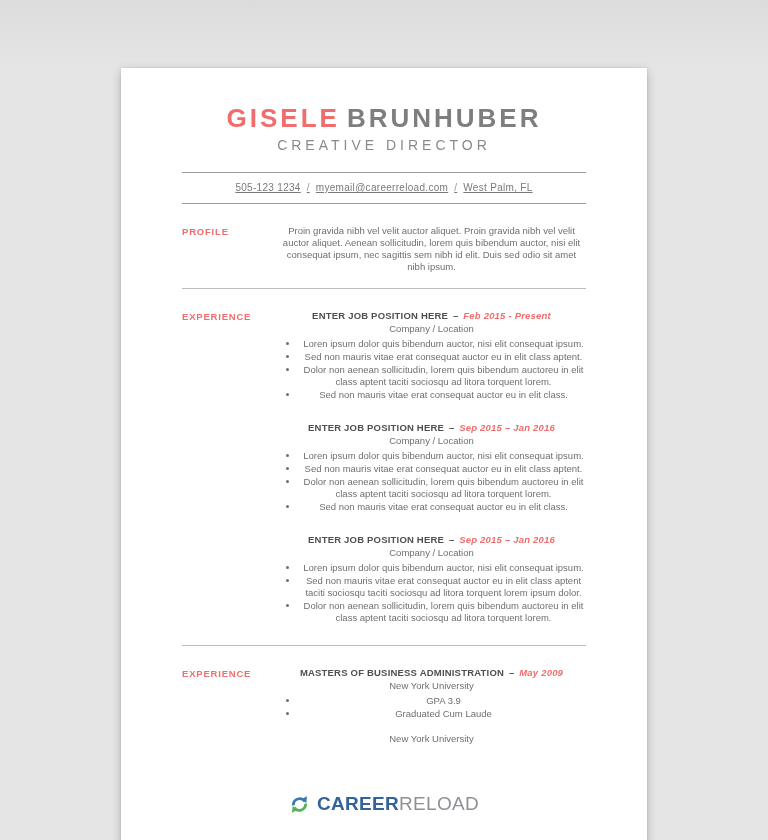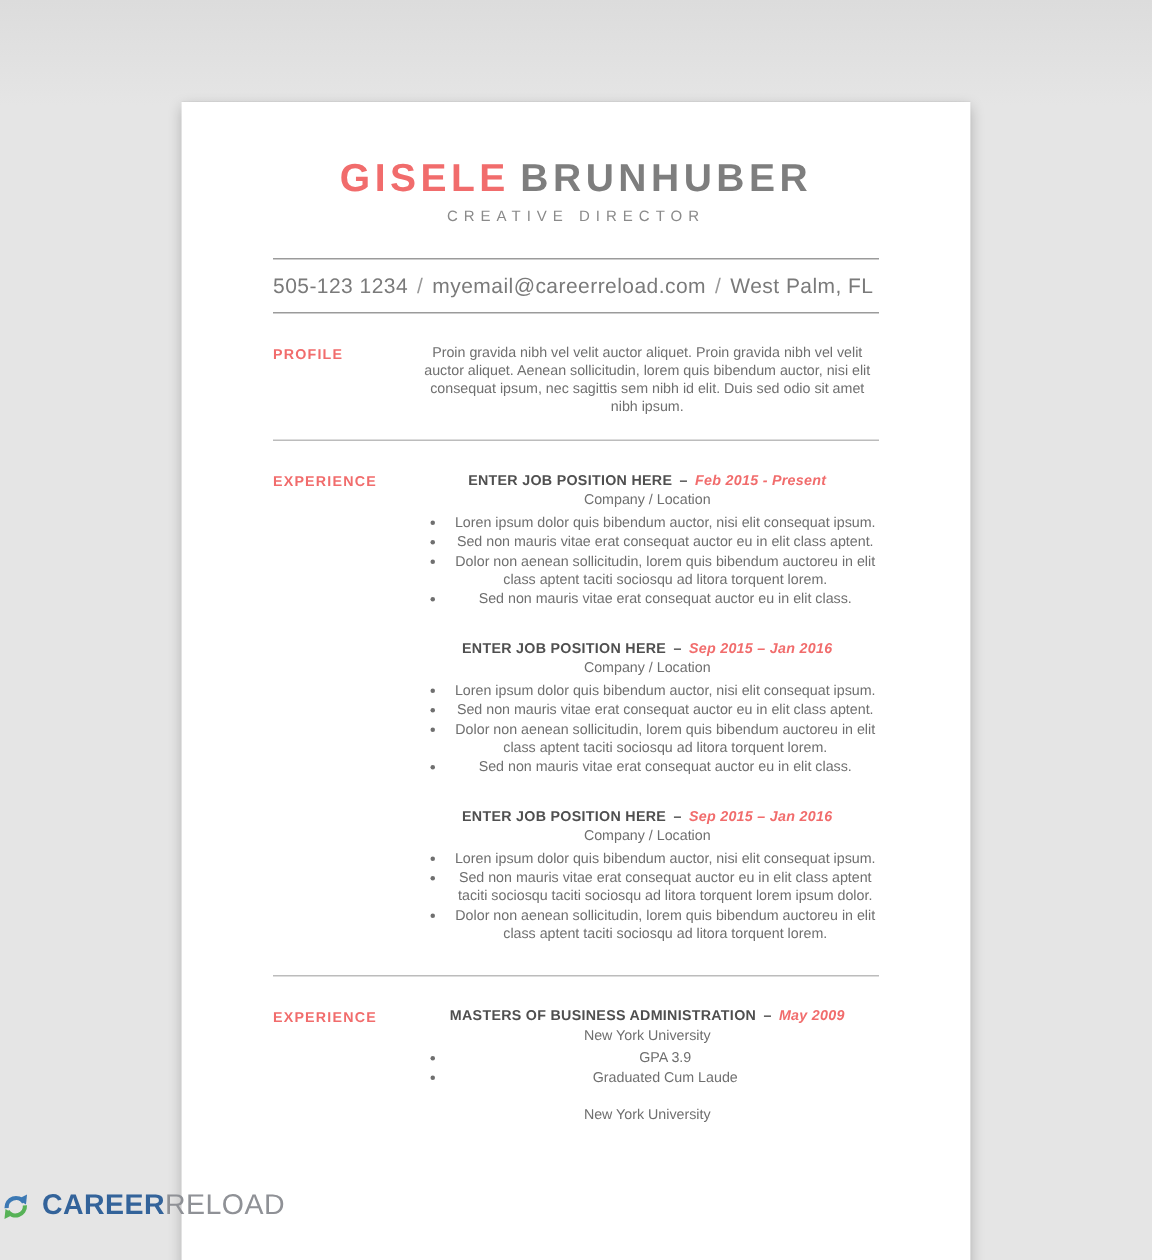--- a/index.html
+++ b/index.html
@@ -16,48 +16,48 @@
     box-shadow:0 3px 9px rgba(0,0,0,.25), 0 0 1px rgba(0,0,0,.18);
     padding:35px 61px 0 61px;
     overflow:hidden;
   }
   .name {
     text-align:center; font-size:26px; font-weight:bold;
     letter-spacing:3px; color:#7e7e7e; line-height:30px; white-space:nowrap;
   }
   .name .first { color:#f16c6c; margin-right:7px; }
   .role {
-    text-align:center; font-size:10px; letter-spacing:4px;
+    text-align:center; font-size:14px; letter-spacing:4px;
     color:#8a8a8a; margin-top:6px; line-height:12px;
   }
   .rule { border:none; border-top:1px solid #9b9b9b; }
   .rule.top { margin-top:21px; }
   .contact {
-    text-align:left; font-size:14px; color:#7a7a7a;
-    padding:9px 0 10px 0; letter-spacing:.3px;
+    text-align:center; font-size:10px; color:#7a7a7a;
+    padding:9px 0 10px 0; letter-spacing:.3px;text-decoration:underline;
   }
   .contact .sep { margin:0 6px; color:#999; }
   .section { display:flex; margin-top:21px; }
   .section-label {
     flex:0 0 95px; width:95px; font-size:9.5px; font-weight:bold;
     color:#f16c6c; letter-spacing:.8px; padding-top:1px;
   }
   .section-body { flex:1; font-size:9.5px; color:#6f6f6f; line-height:12px;text-align:center; }
   .divider { border:none; border-top:1px solid #bcbcbc; margin-top:15px; }
   .entry { margin-bottom:21px; }
   .edu-entry { margin-bottom:13px; }
   .entry-title { font-size:9.5px; font-weight:bold; color:#4f4f4f; letter-spacing:.2px; line-height:12px; }
   .entry-title .dash { font-weight:bold; color:#4f4f4f; margin:0 2px; }
   .entry-title .date { color:#f16c6c; font-style:italic; font-weight:bold; }
   .entry-sub { margin-top:1px; line-height:12px; }
   .entry ul { margin-top:3px; padding-left:22px; list-style:disc; }
   .entry li { margin-bottom:1px; padding-left:2px; }
   .site-footer {
     position:absolute; left:0; right:0; top:787px; height:34px;
-    display:flex; align-items:center; gap:7px;
+    display:flex; justify-content:center; align-items:center; gap:7px;
   }
   .brand { font-size:19px; letter-spacing:.3px; line-height:22px; white-space:nowrap; }
   .brand .bold { font-weight:bold; color:#33639a; }
   .brand .light { font-weight:normal; color:#8f9196; }
   .logo-icon { display:inline-block; width:21px; height:21px; }
 </style>
 </head>
 <body>
 
 <div class="resume-page">

